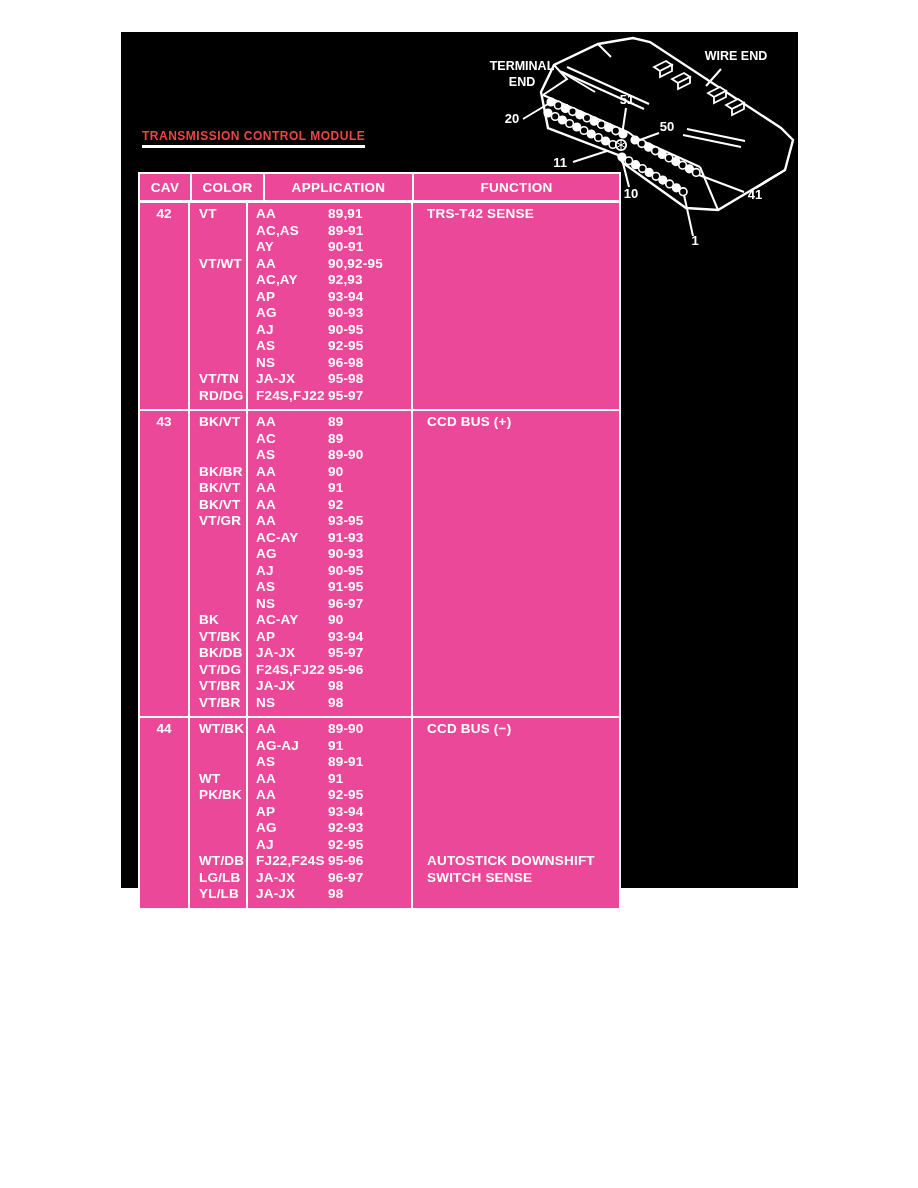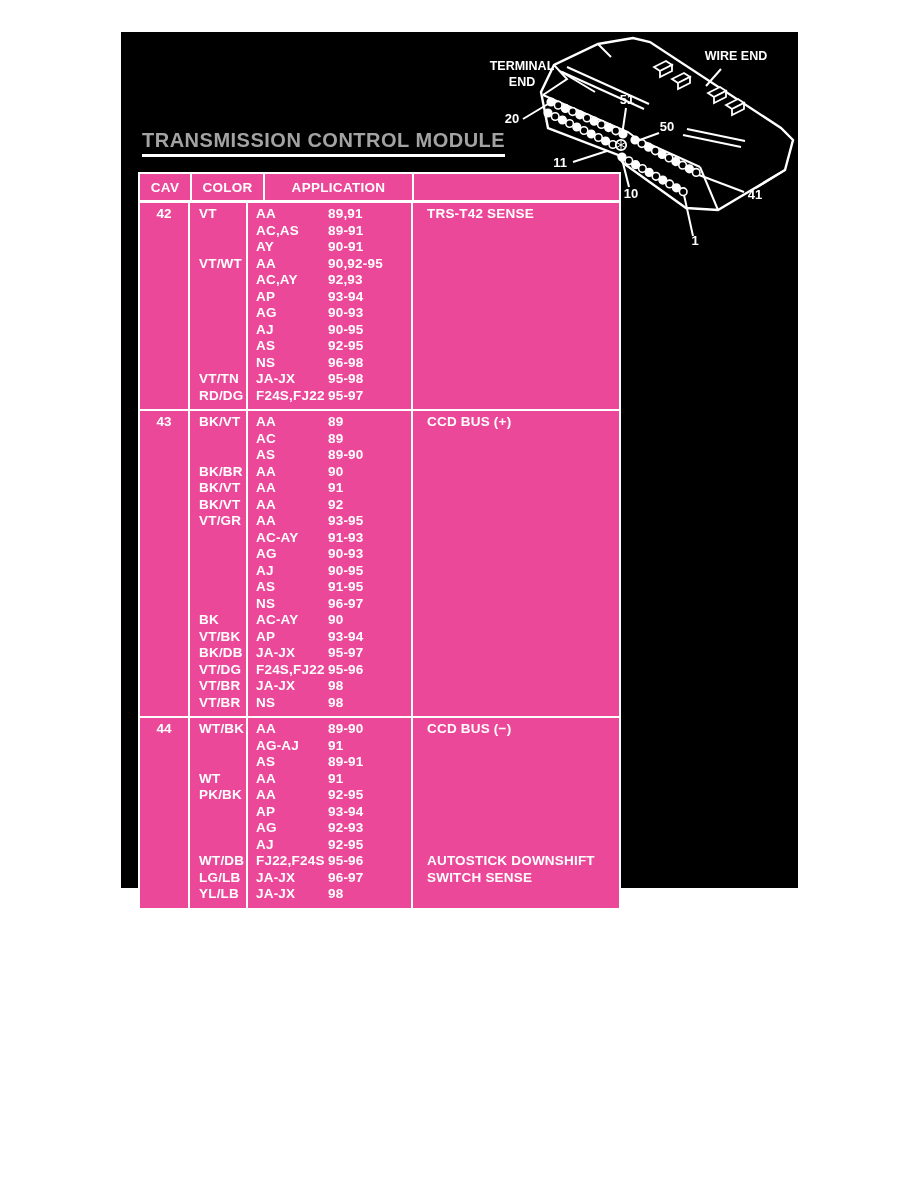--- a/index.html
+++ b/index.html
@@ -1,20 +1,20 @@
 <!DOCTYPE html>
 <html><head>
 <meta charset="utf-8">
 <style>
   html,body{margin:0;padding:0;background:#ffffff;}
   .page{position:relative;width:918px;height:1188px;background:#ffffff;overflow:hidden;
         font-family:"Liberation Sans",sans-serif;}
   .panel{position:absolute;left:121px;top:32px;width:677px;height:856px;background:#000;color:#fff;}
-  .title{position:absolute;left:21px;top:97px;margin:0;font-size:20px;font-weight:bold;
-         letter-spacing:.5px;color:#a3a3a3;border-bottom:3px solid #fff;padding-bottom:2px;
+  .title{position:absolute;left:21px;top:97px;margin:0;font-size:12px;font-weight:bold;
+         letter-spacing:.5px;color:#ef4444;border-bottom:3px solid #fff;padding-bottom:2px;
          white-space:nowrap;}
   .connector-svg{position:absolute;left:357px;top:2px;}
   .wire-table{position:absolute;left:17px;top:140px;width:483px;border:2px solid #fff;
               box-sizing:border-box;background:#ec4899;}
   .thead{display:flex;border-bottom:3px solid #fff;}
   .th{font-size:13.5px;font-weight:bold;text-align:center;padding:6px 0 5px 0;letter-spacing:.3px;}
   .th-cav{width:50px;border-right:2px solid #fff;}
   .th-color{width:71px;border-right:2px solid #fff;}
   .th-app{width:147px;border-right:2px solid #fff;}
   .th-func{flex:1;}
@@ -137,20 +137,21 @@
       <text x="217" y="211" font-size="13" text-anchor="middle">1</text>
     </svg>
 
     <h1 class="title">TRANSMISSION CONTROL MODULE</h1>
 
     <div class="wire-table">
       <div class="thead">
         <div class="th th-cav">CAV</div>
         <div class="th th-color">COLOR</div>
         <div class="th th-app">APPLICATION</div>
+        <div class="th th-func">FUNCTION</div>
       </div>
       <div id="tbody">
           <div class="group">
             <div class="cell c-cav">42</div>
             <div class="cell c-color">
               <div class="line">VT</div>
               <div class="line"></div>
               <div class="line"></div>
               <div class="line">VT/WT</div>
               <div class="line"></div>

